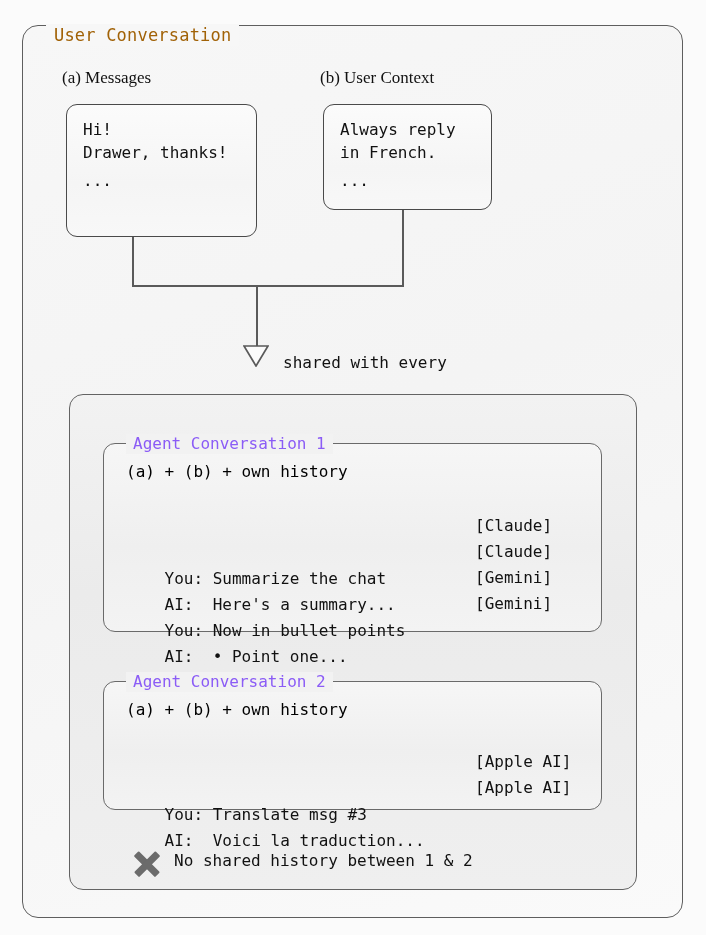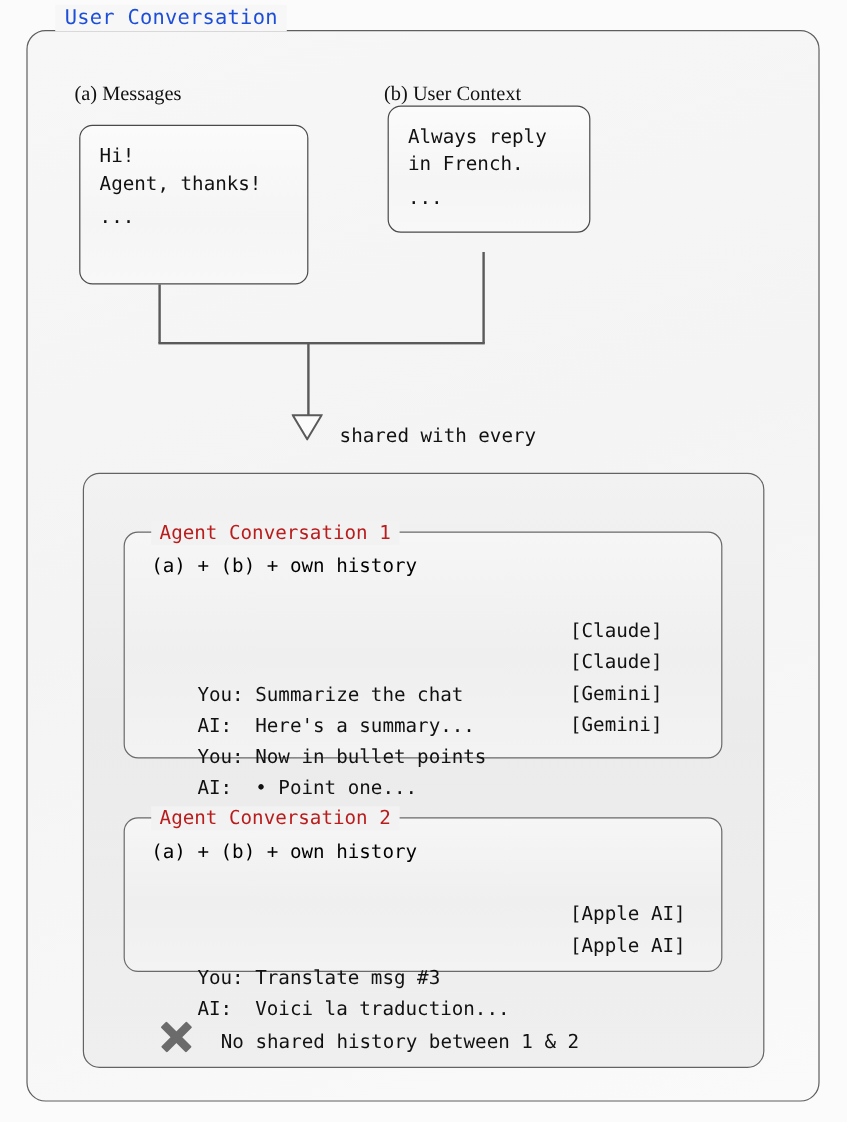--- a/index.html
+++ b/index.html
@@ -38,27 +38,27 @@
     top: 25px;
     width: 661px;
     height: 893px;
     background: linear-gradient(160deg, #f7f7f7 0%, #f4f4f4 45%, #fafafa 100%);
     border-color: #5e5e5e;
     border-radius: 16px;
   }
   #outer-label {
     position: absolute;
     left: 46px;
-    top: 4px;
+    top: 24px;
     background: #f7f7f7;
     padding: 0 8px;
     font-size: 17px;
     line-height: 22px;
     letter-spacing: 0.2px;
-    color: #1d4ed8;
+    color: #a16207;
     white-space: nowrap;
   }
 
   
   #drawer-frame {
     left: 69px;
     top: 394px;
     width: 568px;
     height: 496px;
     background: linear-gradient(180deg, #f2f2f2 0%, #ebebeb 40%, #efefef 100%);
@@ -90,21 +90,21 @@
   #conv1-frame { top: 443px; height: 189px; }
   #conv2-frame { top: 681px; height: 129px; }
 
   .conv-label {
     position: absolute;
     left: 126px;
     background: #f2f2f2;
     padding: 0 7px;
     font-size: 16px;
     line-height: 20px;
-    color: #b91c1c;
+    color: #8b5cf6;
     white-space: nowrap;
   }
   #conv1-label { top: 434px; }
   #conv2-label { top: 672px; }
 
   
   .caption {
     position: absolute;
     font-size: 17px;
     line-height: 22px;
@@ -125,21 +125,21 @@
     padding: 14px 16px 12px 16px;
   }
   #messages-card {
     left: 66px;
     top: 104px;
     width: 191px;
     height: 133px;
   }
   #context-card {
     left: 323px;
-    top: 88px;
+    top: 104px;
     width: 169px;
     height: 106px;
   }
   .card-line {
     font-size: 16px;
     line-height: 22.5px;
     color: #111;
     white-space: pre;
   }
   .card-line.gap { margin-top: 6px; }
@@ -200,22 +200,22 @@
     left: 349px;
     top: 0;
   }
 
   
   #no-share-row {
     position: absolute;
     left: 133px;
     top: 850px;
     display: flex;
-    align-items: flex-end;
-    gap: 23px;
+    align-items: flex-start;
+    gap: 13px;
   }
   #x-icon {
     width: 28px;
     height: 28px;
     position: relative;
     flex: 0 0 auto;
   }
   #x-icon::before, #x-icon::after {
     content: "";
     position: absolute;
@@ -241,21 +241,21 @@
 <div id="canvas">
 
   <div class="frame" id="outer-frame"></div>
   <div id="outer-label">User Conversation</div>
 
   <div class="caption" id="cap-a">(a) Messages</div>
   <div class="caption" id="cap-b">(b) User Context</div>
 
   <div class="card" id="messages-card">
     <div class="card-line">Hi!</div>
-    <div class="card-line">Agent, thanks!</div>
+    <div class="card-line">Drawer, thanks!</div>
     <div class="card-line gap">...</div>
   </div>
 
   <div class="card" id="context-card">
     <div class="card-line">Always reply</div>
     <div class="card-line">in French.</div>
     <div class="card-line gap">...</div>
   </div>
 
   <div class="vline" id="drop-a"></div>

